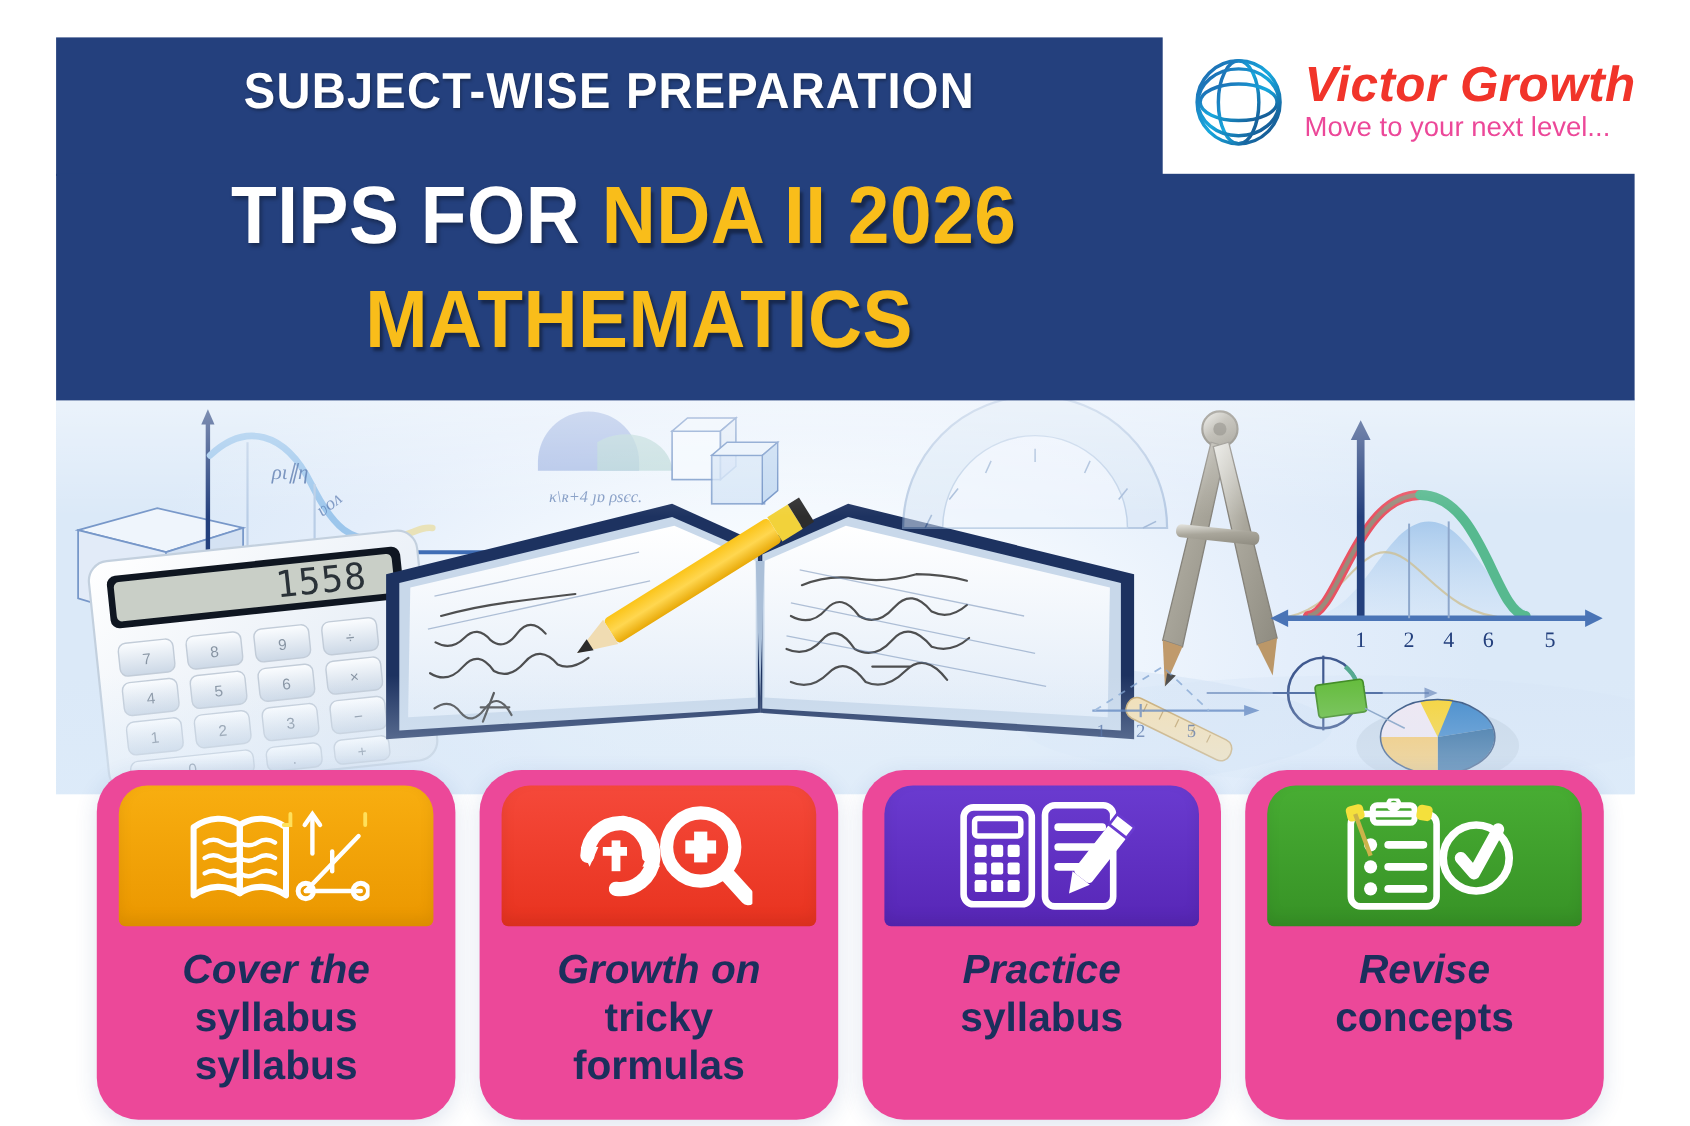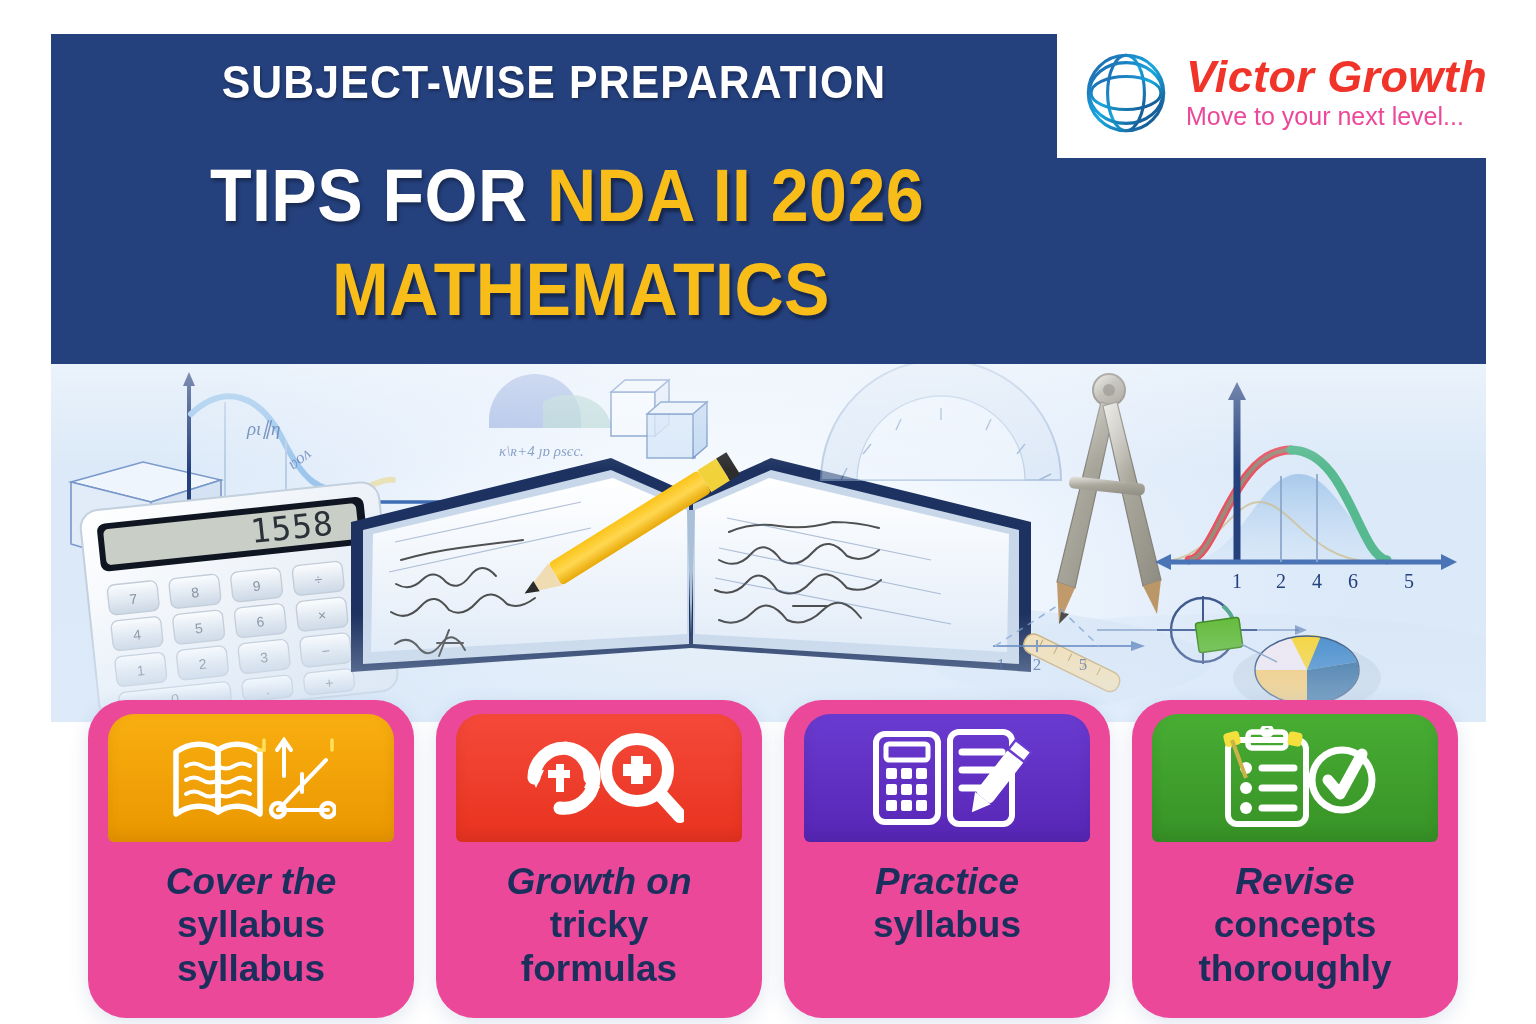--- a/index.html
+++ b/index.html
@@ -503,18 +503,17 @@
             <rect x="78" y="6" width="14" height="14" rx="4" transform="rotate(10 85 13)"></rect>
           </g>
           <path d="M22 14 l14 38" stroke="#cbb34a" stroke-width="4" fill="none"></path>
           <circle cx="132" cy="54" r="30" fill="none" stroke="#ffffff" stroke-width="7"></circle>
           <polyline points="118,54 130,68 152,28" fill="none" stroke="#ffffff" stroke-width="11" stroke-linecap="round" stroke-linejoin="round"></polyline>
         </svg>
       </div>
       <div class="card-label">
         <span class="it">Revise</span><br>
         <span>concepts</span><br>
-        <span>thoroughly</span>
       </div>
     </div>
 
   </div>
 </div>
 
 </body></html>

